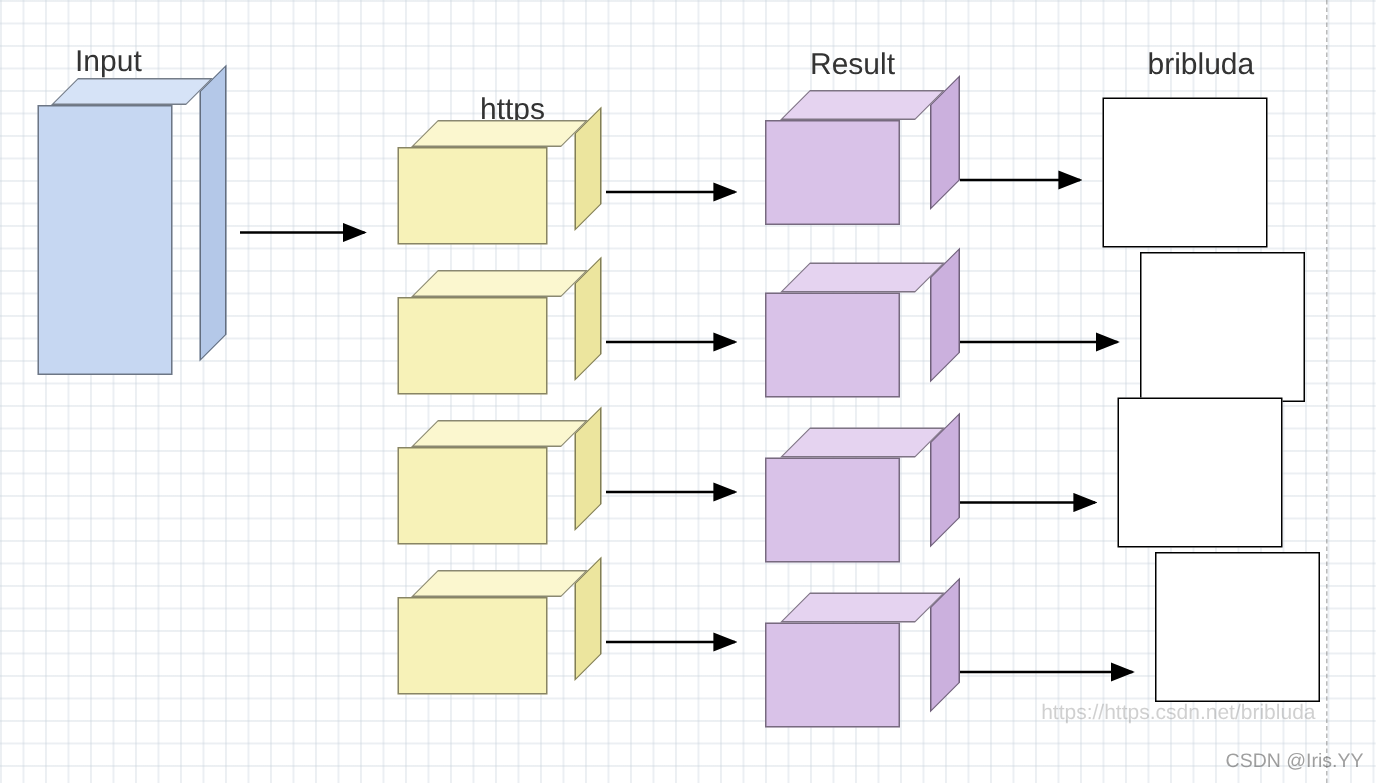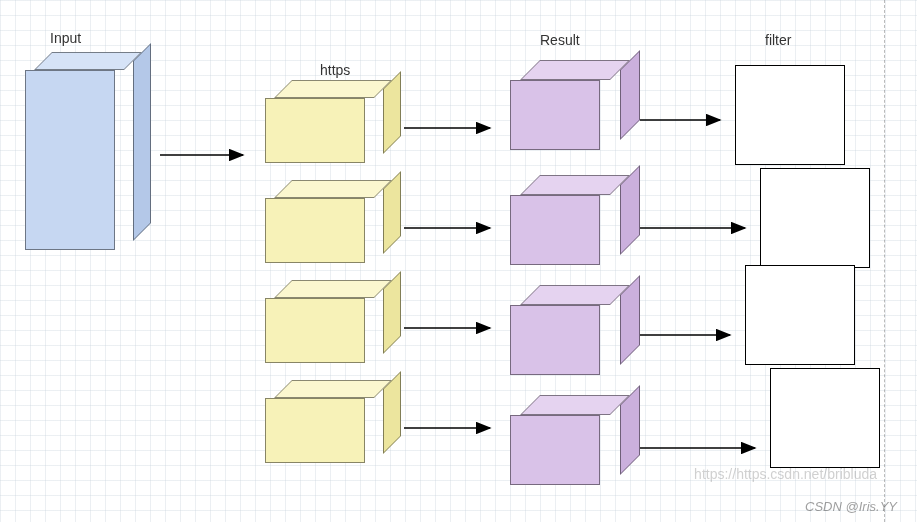--- a/index.html
+++ b/index.html
@@ -11,21 +11,21 @@
     background-color: #ffffff;
     background-image:
       linear-gradient(to right, rgba(200,210,220,0.35) 1px, transparent 1px),
       linear-gradient(to bottom, rgba(200,210,220,0.35) 1px, transparent 1px);
     background-size: 15px 15px;
     position: relative;
     overflow: hidden;
   }
   .label {
     position: absolute;
-    font-size: 14px;
+    font-size: 20px;
     color: #333;
   }
   .watermark {
     position: absolute;
     font-size: 13px;
     color: rgba(120,120,120,0.35);
     pointer-events: none;
   }
   .cube {
     position: absolute;
@@ -79,21 +79,21 @@
     bottom: 0;
     border-left: 1px dashed rgba(120,120,120,0.5);
   }
 </style>
 </head>
 <body>
 
 <div class="label" style="left:50px; top:30px;">Input</div>
 <div class="label" style="left:320px; top:62px;">https</div>
 <div class="label" style="left:540px; top:32px;">Result</div>
-<div class="label" style="left:765px; top:32px;">filter</div>
+<div class="label" style="left:765px; top:32px;">bribluda</div>
 
 <div class="cube input-cube" style="left:25px; top:70px;">
   <div class="top" style="left:9px; top:-18px; width:90px; height:18px;"></div>
   <div class="side" style="left:108px; top:-9px; width:18px; height:180px;"></div>
   <div class="front" style="left:0; top:0; width:90px; height:180px;"></div>
 </div>
 
 <div class="cube filter-cube" style="left:265px; top:98px;">
   <div class="top" style="left:9px; top:-18px; width:100px; height:18px;"></div>
   <div class="side" style="left:118px; top:-9px; width:18px; height:65px;"></div>
@@ -157,13 +157,13 @@
 
   <line x1="640" y1="120" x2="720" y2="120" stroke="#000" stroke-width="1.6" marker-end="url(#ah)"></line>
   <line x1="640" y1="228" x2="745" y2="228" stroke="#000" stroke-width="1.6" marker-end="url(#ah)"></line>
   <line x1="640" y1="335" x2="730" y2="335" stroke="#000" stroke-width="1.6" marker-end="url(#ah)"></line>
   <line x1="640" y1="448" x2="755" y2="448" stroke="#000" stroke-width="1.6" marker-end="url(#ah)"></line>
 </svg>
 
 <div class="dashed-vertical" style="left:884px;"></div>
 
 <div class="watermark" style="right:40px; bottom:40px; font-size:14px;">https://https.csdn.net/bribluda</div>
-<div class="watermark" style="right:20px; bottom:8px; color:rgba(80,80,80,0.55);font-style:italic;">CSDN @Iris.YY</div>
+<div class="watermark" style="right:8px; bottom:8px; color:rgba(80,80,80,0.55);">CSDN @Iris.YY</div>
 
 </body></html>

